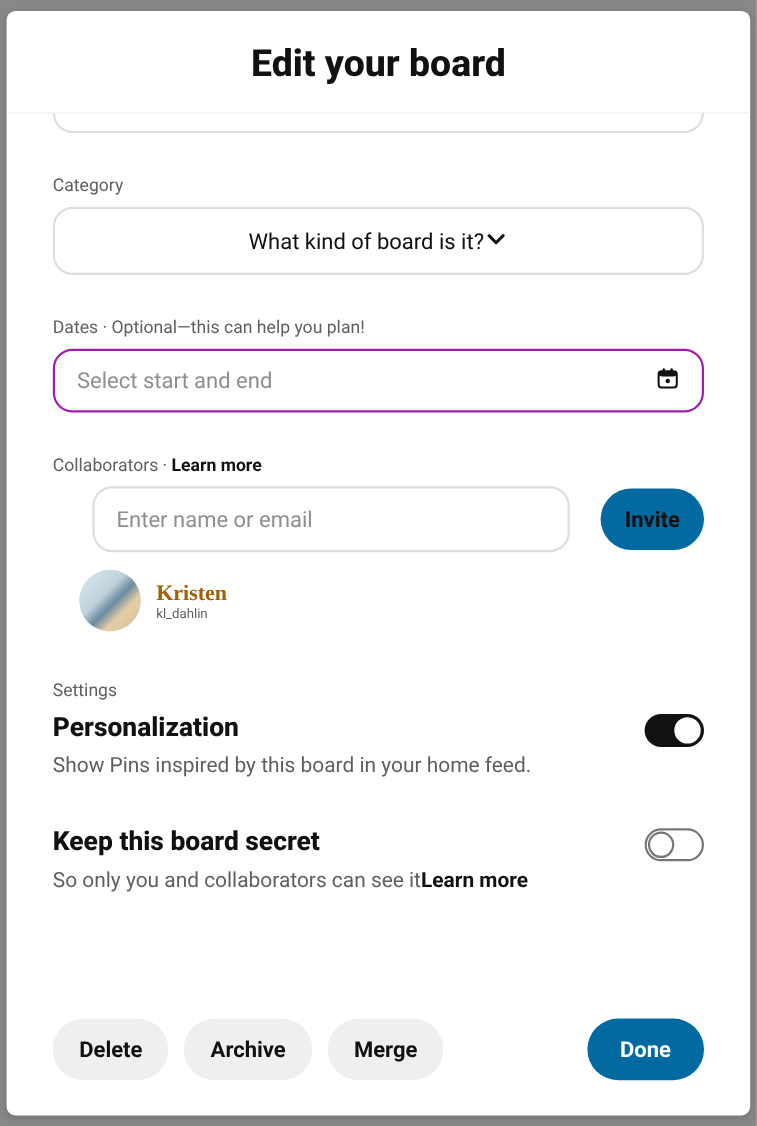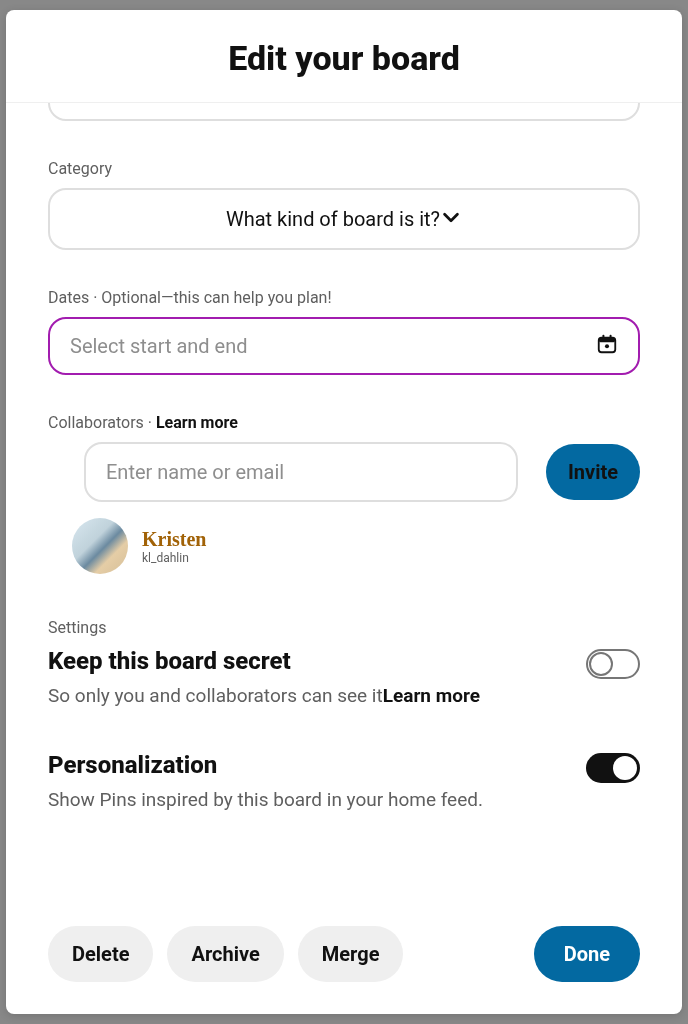--- a/index.html
+++ b/index.html
@@ -290,38 +290,38 @@
             <div class="user-name">Kristen</div>
             <div class="user-handle">kl_dahlin</div>
           </div>
         </div>
       </div>
 
       <div class="settings-label">Settings</div>
 
       <div class="setting-block">
         <div class="setting-row">
+          <div class="setting-title">Personalization</div>
+          <div class="toggle toggle-on">
+            <div class="knob"></div>
+          </div>
+        </div>
+        <div class="setting-desc">Show Pins inspired by this board in your home feed.</div>
+      </div>
+
+      <div class="setting-block">
+        <div class="setting-row">
           <div class="setting-title">Keep this board secret</div>
           <div class="toggle toggle-off">
             <div class="knob"></div>
           </div>
         </div>
         <div class="setting-desc">
           <span>So only you and collaborators can see it</span><span class="link">Learn more</span>
         </div>
-      </div>
-
-      <div class="setting-block">
-        <div class="setting-row">
-          <div class="setting-title">Personalization</div>
-          <div class="toggle toggle-on">
-            <div class="knob"></div>
-          </div>
-        </div>
-        <div class="setting-desc">Show Pins inspired by this board in your home feed.</div>
       </div>
 
     </div>
   </div>
 
   <div class="modal-footer">
     <div class="footer-left">
       <button class="btn btn-grey">Delete</button>
       <button class="btn btn-grey">Archive</button>
       <button class="btn btn-grey">Merge</button>

